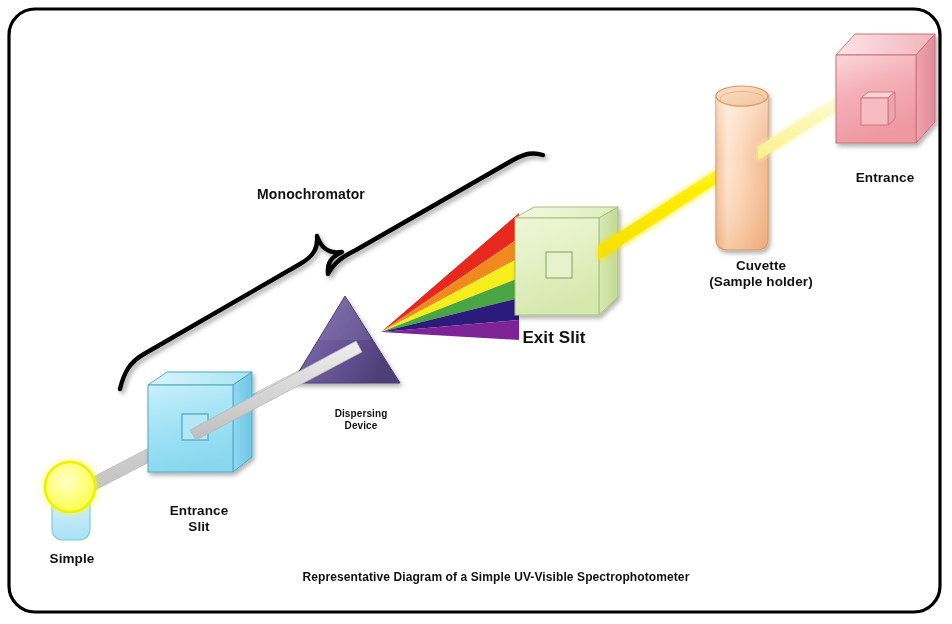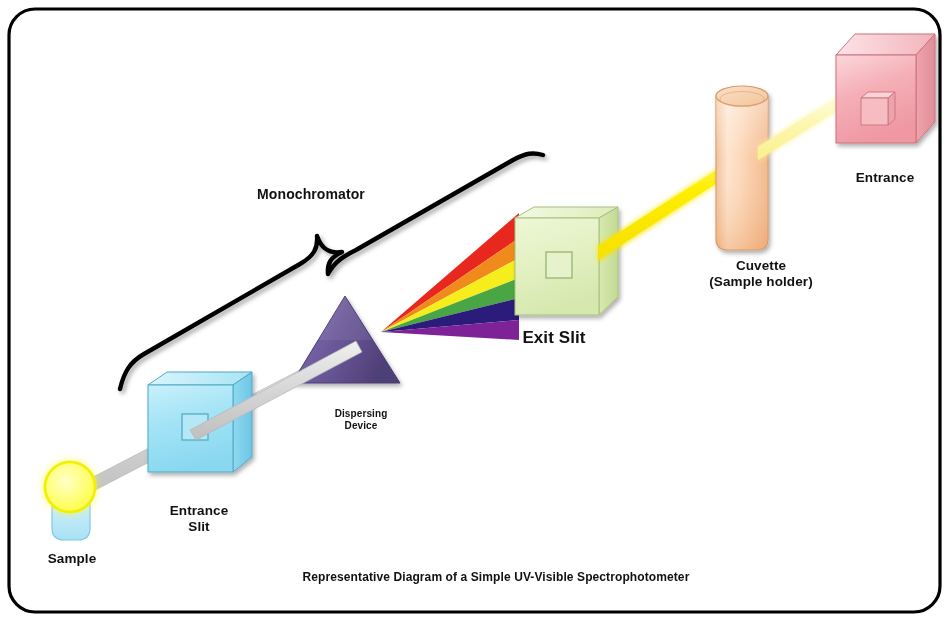--- a/index.html
+++ b/index.html
@@ -239,21 +239,21 @@
                C 314,256 318,248 317,236
                C 322,250 330,254 342,252
                C 331,257 327,263 328,274
                C 334,262 344,256 356,250
                L 513,160
                C 526,153 533,152 543,155" fill="none" stroke="#000000" stroke-width="4.4" stroke-linecap="round" stroke-linejoin="round"></path>
     </g>
 
   </svg>
 
-  <div class="diagram-label lbl-source">Sample</div>
+  <div class="diagram-label lbl-source">Simple</div>
 
   <div class="diagram-label lbl-entrance">Entrance
 Slit</div>
 
   <div class="diagram-label lbl-dispersing">Dispersing
 Device</div>
 
   <div class="diagram-label lbl-monochrom">Monochromator</div>
 
   <div class="diagram-label lbl-exitslit">Exit Slit</div>

